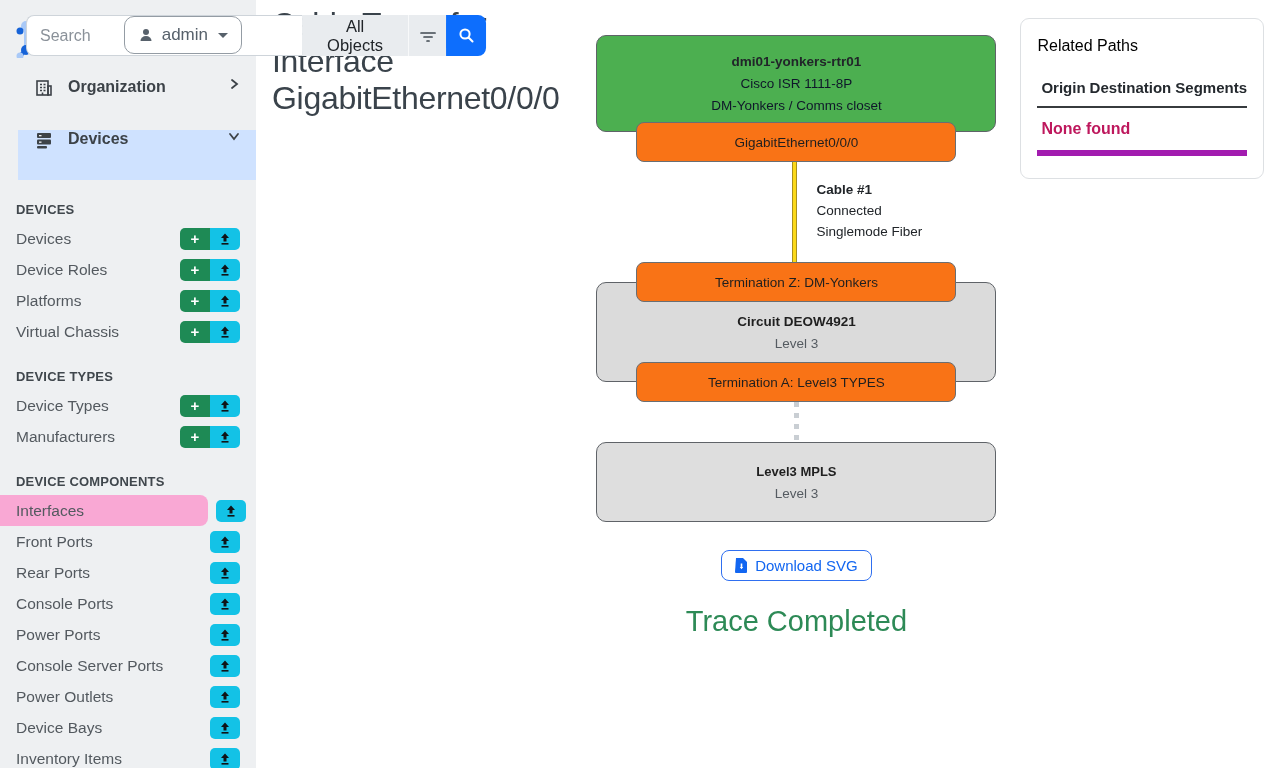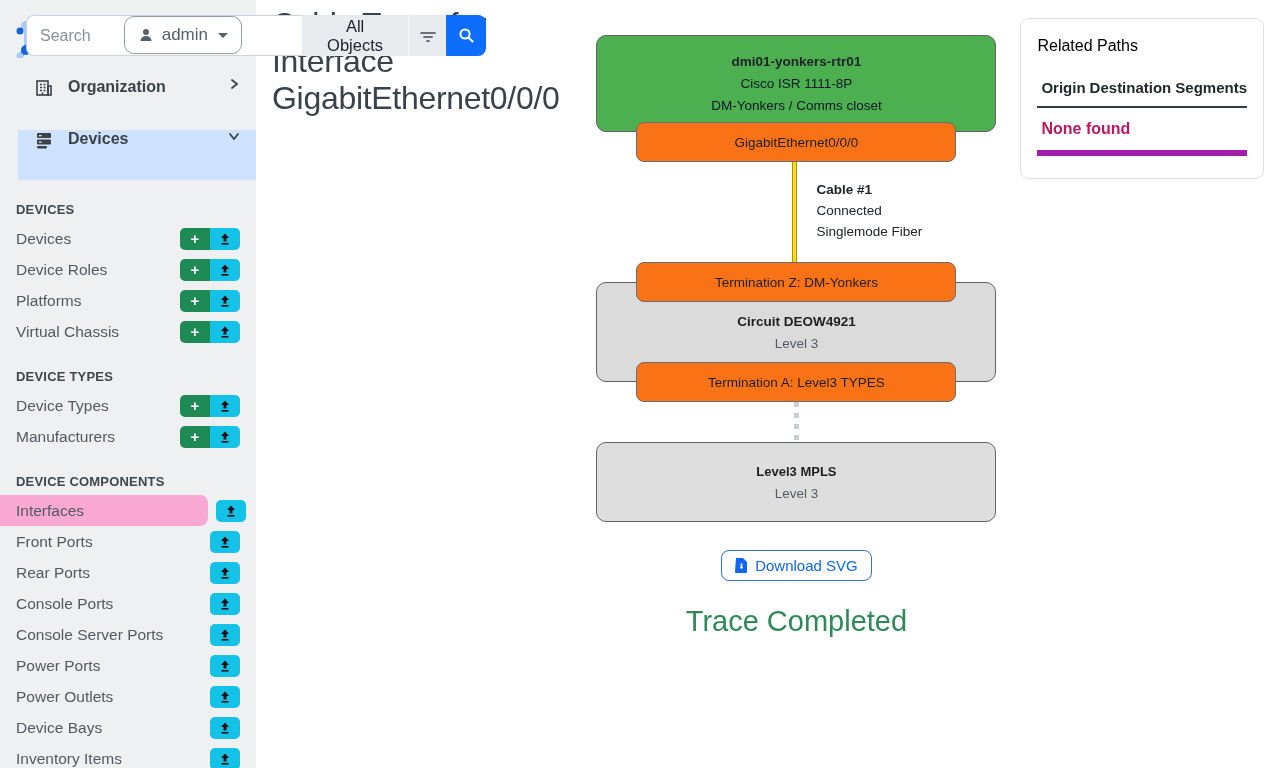--- a/index.html
+++ b/index.html
@@ -309,34 +309,34 @@
               <span>
                 <svg width="12" height="12" viewBox="0 0 12 12" fill="#101418">
                   <polygon points="6,0.5 10,5 7.5,5 7.5,8.5 4.5,8.5 4.5,5 2,5"></polygon>
                   <rect x="2.5" y="10" width="7" height="1.6"></rect>
                 </svg>
               </span>
             </button>
         </span>
       </div>
       <div class="menu-row">
+        <span class="menu-label">Power Ports</span>
+        <span class="btn-group">
+          <button class="sq-btn btn-import solo">
+              <span>
+                <svg width="12" height="12" viewBox="0 0 12 12" fill="#101418">
+                  <polygon points="6,0.5 10,5 7.5,5 7.5,8.5 4.5,8.5 4.5,5 2,5"></polygon>
+                  <rect x="2.5" y="10" width="7" height="1.6"></rect>
+                </svg>
+              </span>
+            </button>
+        </span>
+      </div>
+      <div class="menu-row">
         <span class="menu-label">Console Server Ports</span>
-        <span class="btn-group">
-          <button class="sq-btn btn-import solo">
-              <span>
-                <svg width="12" height="12" viewBox="0 0 12 12" fill="#101418">
-                  <polygon points="6,0.5 10,5 7.5,5 7.5,8.5 4.5,8.5 4.5,5 2,5"></polygon>
-                  <rect x="2.5" y="10" width="7" height="1.6"></rect>
-                </svg>
-              </span>
-            </button>
-        </span>
-      </div>
-      <div class="menu-row">
-        <span class="menu-label">Power Ports</span>
         <span class="btn-group">
           <button class="sq-btn btn-import solo">
               <span>
                 <svg width="12" height="12" viewBox="0 0 12 12" fill="#101418">
                   <polygon points="6,0.5 10,5 7.5,5 7.5,8.5 4.5,8.5 4.5,5 2,5"></polygon>
                   <rect x="2.5" y="10" width="7" height="1.6"></rect>
                 </svg>
               </span>
             </button>
         </span>

